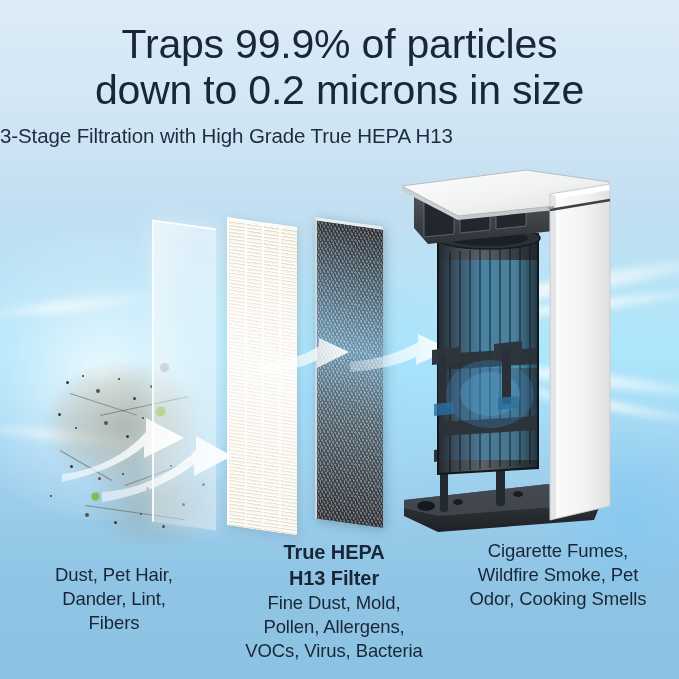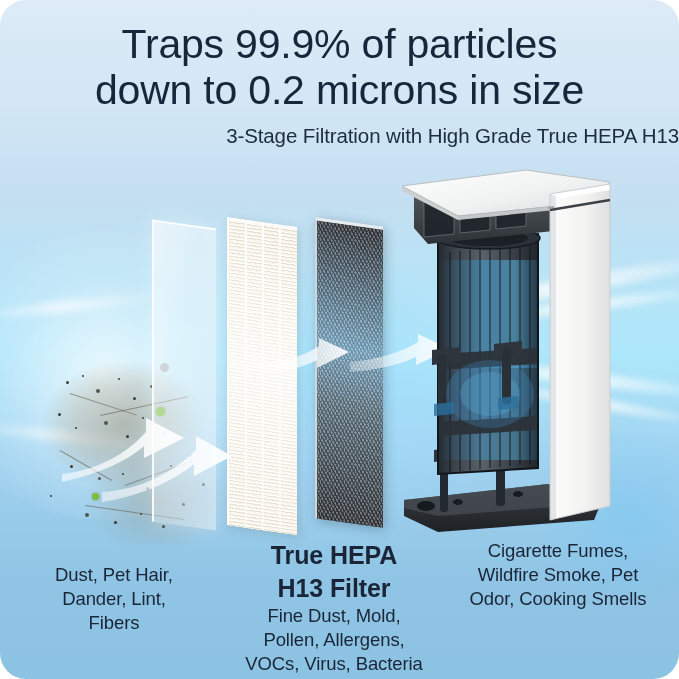--- a/index.html
+++ b/index.html
@@ -14,21 +14,20 @@
     overflow: hidden;
     font-family: "Liberation Sans", sans-serif;
     background: linear-gradient(180deg,
         #dcebf7 0%,
         #d4e7f5 14%,
         #c3dff1 30%,
         #ade7fb 52%,
         #9fd0ee 70%,
         #8fc4e4 86%,
         #8cc2e2 100%);
-    border-radius: 26px;
   }
 
   
   .wisp {
     position: absolute;
     background: linear-gradient(90deg, rgba(255,255,255,0) 0%, rgba(255,255,255,.85) 45%, rgba(255,255,255,0) 100%);
     border-radius: 50%;
     filter: blur(3px);
     pointer-events: none;
   }
@@ -48,21 +47,21 @@
     font-size: 41px;
     line-height: 1.12;
     font-weight: 300;
     letter-spacing: -0.2px;
     white-space: nowrap;
   }
   .subtitle {
     position: absolute;
     left: 0; right: 0;
     top: 124px;
-    text-align: right;
+    text-align: left;
     color: #1d2c3e;
     font-size: 20.5px;
     font-weight: 400;
     letter-spacing: -0.1px;
     white-space: nowrap;
   }
 
   
   .dustcloud {
     position: absolute;
@@ -163,21 +162,21 @@
 
   
   .caption {
     position: absolute;
     text-align: center;
     color: #1a2637;
     line-height: 1.30;
   }
   .caption .ctitle {
     font-weight: 700;
-    font-size: 25px;
+    font-size: 20px;
     display: block;
     letter-spacing: -0.1px;
   }
   .caption .cbody {
     font-weight: 400;
     font-size: 18.5px;
     display: block;
     letter-spacing: -0.1px;
   }
   #cap-pre   { left: 8px;   top: 563px; width: 212px; }

